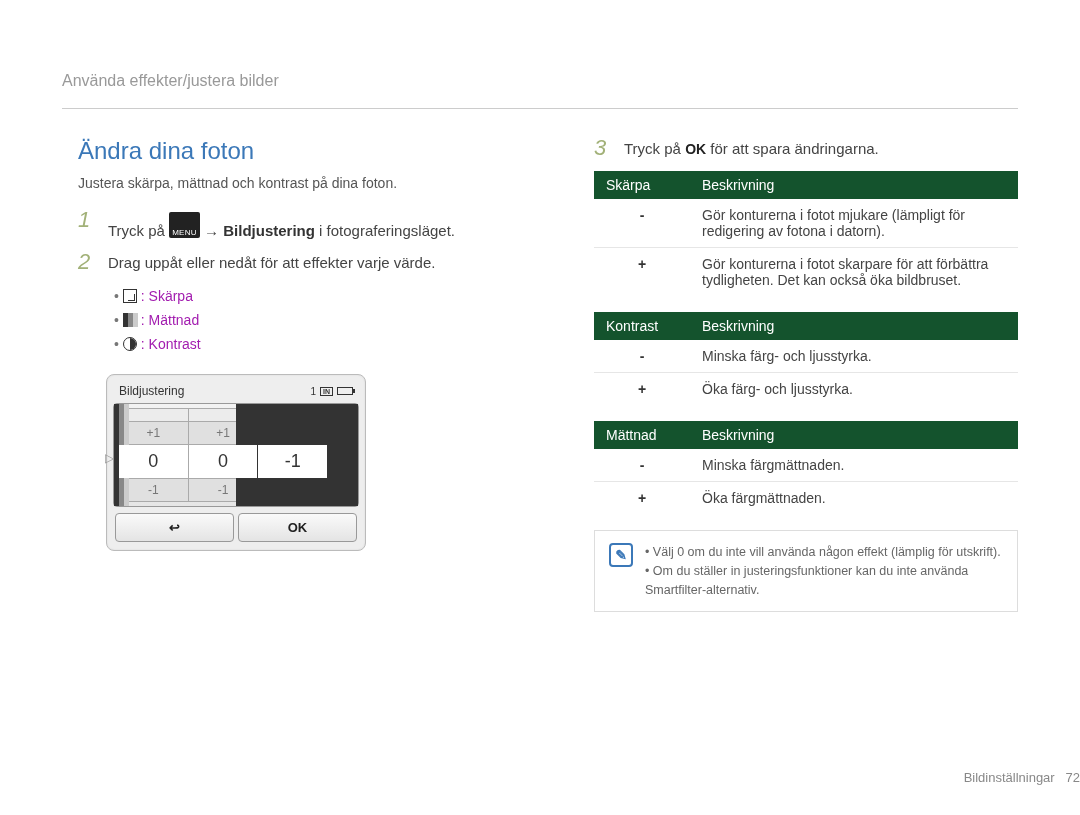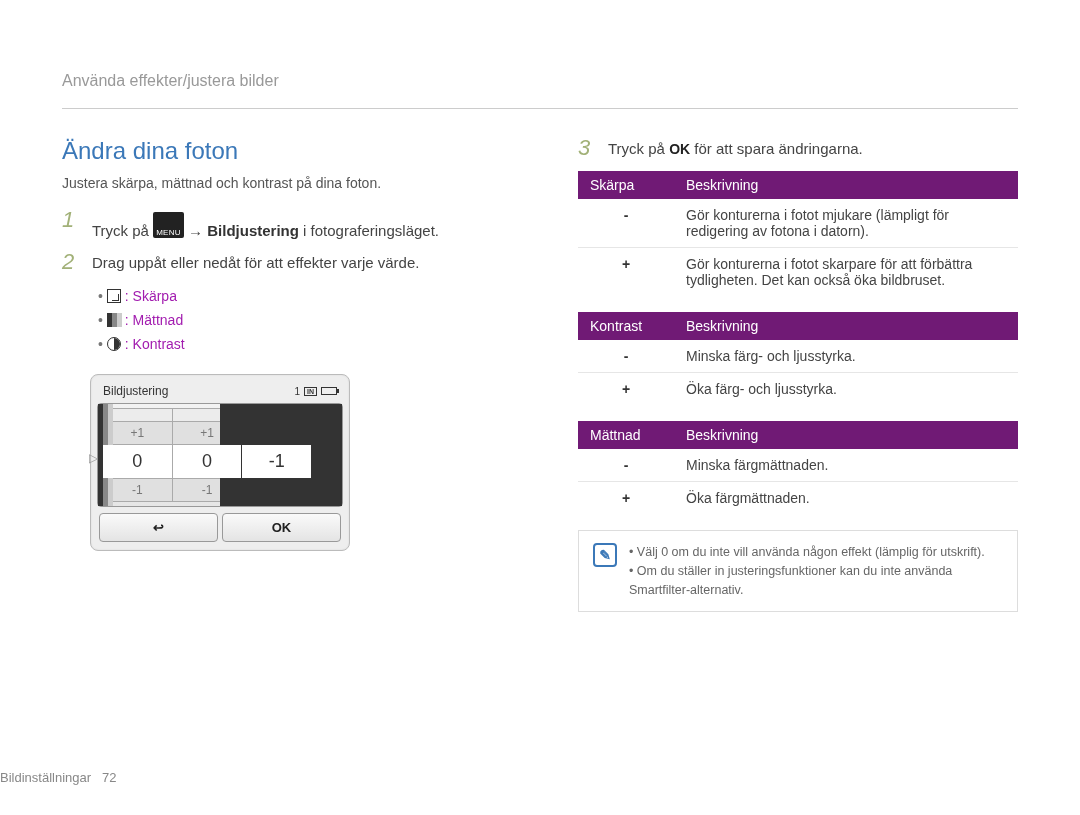--- a/index.html
+++ b/index.html
@@ -20,21 +20,21 @@
   }
   .rule {
     border: none;
     border-top: 1px solid #ccc;
     margin-bottom: 28px;
   }
   .cols {
     display: flex;
     gap: 56px;
   }
-  .col-left { width: 460px; }
+  .col-left { width: 460px; margin-left: 16px; }
   .col-right { flex: 1; }
   h1.title {
     font-size: 24px;
     font-weight: 400;
     color: #3b78b8;
     margin-bottom: 10px;
   }
   .subtitle {
     font-size: 14px;
     color: #555;
@@ -160,21 +160,21 @@
   }
 
   
   table.desc {
     width:100%;
     border-collapse: collapse;
     font-size:14px;
     margin-bottom: 16px;
   }
   table.desc th {
-    background:#701a75;
+    background:#14532d;
     color:#fff;
     text-align:left;
     font-weight:400;
     padding:6px 12px;
   }
   table.desc th:first-child { width: 96px; }
   table.desc td {
     padding:8px 12px;
     color:#444;
     vertical-align: top;
@@ -195,21 +195,21 @@
     width:24px; height:24px; flex-shrink:0;
     border:2px solid #3b78b8; border-radius:4px;
     color:#3b78b8; text-align:center; line-height:20px;
     font-weight:bold; font-size:14px;
   }
   .note ul { list-style:none; }
   .note ul li::before { content:"• "; }
 
   .pagefoot {
     position:absolute; bottom:30px; left:0; right:0;
-    text-align:left; font-size:13px; color:#888;
+    text-align:right; font-size:13px; color:#888;
   }
 </style>
 </head>
 <body>
 
 <div class="breadcrumb">Använda effekter/justera bilder</div>
 <hr class="rule">
 
 <div class="cols">
   <div class="col-left">

